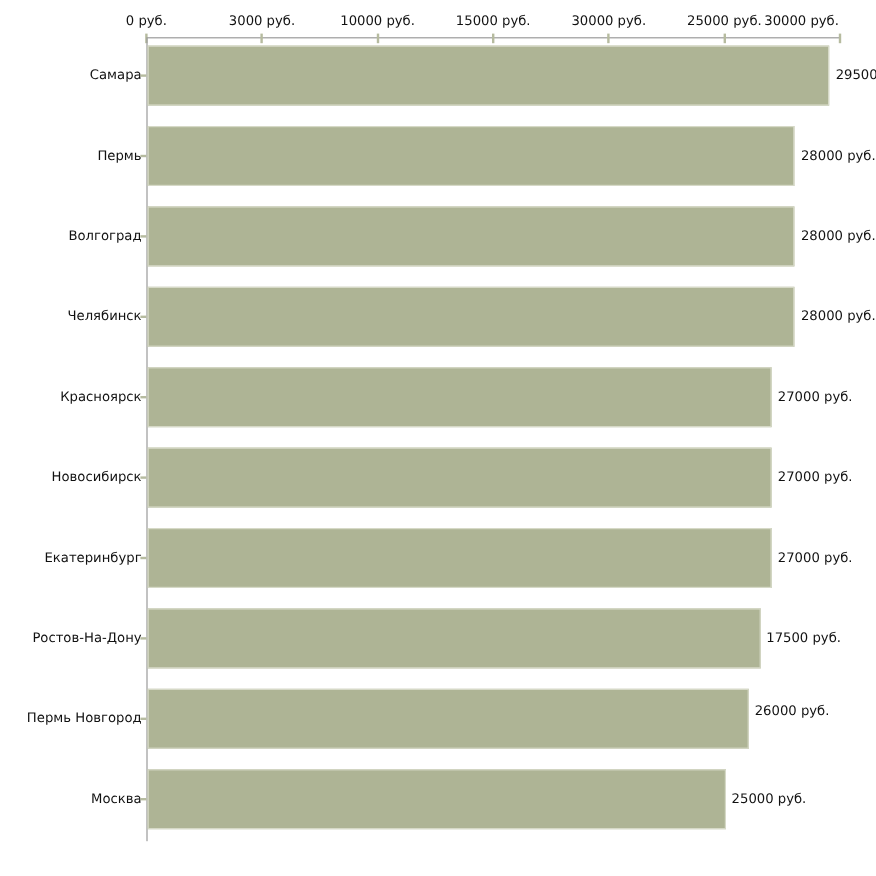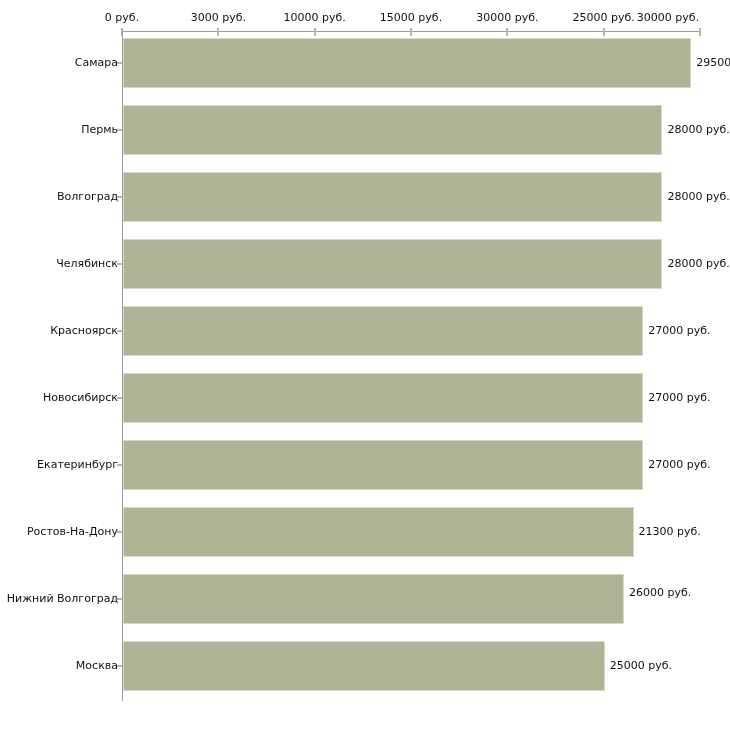--- a/index.html
+++ b/index.html
@@ -143,41 +143,41 @@
       <div class="y-cat-label" style="top: 258px;">Челябинск</div>
       <div class="y-tick-mark" style="top: 263px;"></div>
       <div class="y-cat-label" style="top: 325px;">Красноярск</div>
       <div class="y-tick-mark" style="top: 330px;"></div>
       <div class="y-cat-label" style="top: 392px; margin-left: 22px;">Новосибирск</div>
       <div class="y-tick-mark" style="top: 397px;"></div>
       <div class="y-cat-label" style="top: 459px;">Екатеринбург</div>
       <div class="y-tick-mark" style="top: 464px;"></div>
       <div class="y-cat-label" style="top: 526px;">Ростов-На-Дону</div>
       <div class="y-tick-mark" style="top: 531px;"></div>
-      <div class="y-cat-label" style="top: 593px;">Нижний Волгоград</div>
+      <div class="y-cat-label" style="top: 593px;">Пермь Новгород</div>
       <div class="y-tick-mark" style="top: 598px;"></div>
       <div class="y-cat-label" style="top: 660px;">Москва</div>
       <div class="y-tick-mark" style="top: 665px;"></div>
     </div>
   <div class="plot-area" id="bars">
       <div class="bar" style="top: 38px; width: 568.367px; height: 50px;"></div>
       <div class="bar-value-label" style="left: 696.367px; top: 57px;">29500</div>
       <div class="bar" style="top: 105px; width: 539.467px; height: 50px;"></div>
       <div class="bar-value-label" style="left: 667.467px; top: 124px;">28000 руб.</div>
       <div class="bar" style="top: 172px; width: 539.467px; height: 50px;"></div>
       <div class="bar-value-label" style="left: 667.467px; top: 191px;">28000 руб.</div>
       <div class="bar" style="top: 239px; width: 539.467px; height: 50px;"></div>
       <div class="bar-value-label" style="left: 667.467px; top: 258px;">28000 руб.</div>
       <div class="bar" style="top: 306px; width: 520.2px; height: 50px;"></div>
       <div class="bar-value-label" style="left: 648.2px; top: 325px;">27000 руб.</div>
       <div class="bar" style="top: 373px; width: 520.2px; height: 50px;"></div>
       <div class="bar-value-label" style="left: 648.2px; top: 392px;">27000 руб.</div>
       <div class="bar" style="top: 440px; width: 520.2px; height: 50px;"></div>
       <div class="bar-value-label" style="left: 648.2px; top: 459px;">27000 руб.</div>
       <div class="bar" style="top: 507px; width: 510.567px; height: 50px;"></div>
-      <div class="bar-value-label" style="left: 638.567px; top: 526px;">21300 руб.</div>
+      <div class="bar-value-label" style="left: 638.567px; top: 526px;">17500 руб.</div>
       <div class="bar" style="top: 574px; width: 500.933px; height: 50px;"></div>
       <div class="bar-value-label" style="left: 628.933px; top: 587px;">26000 руб.</div>
       <div class="bar" style="top: 641px; width: 481.667px; height: 50px;"></div>
       <div class="bar-value-label" style="left: 609.667px; top: 660px;">25000 руб.</div>
     </div>
 
 </div>
 
 </body></html>

